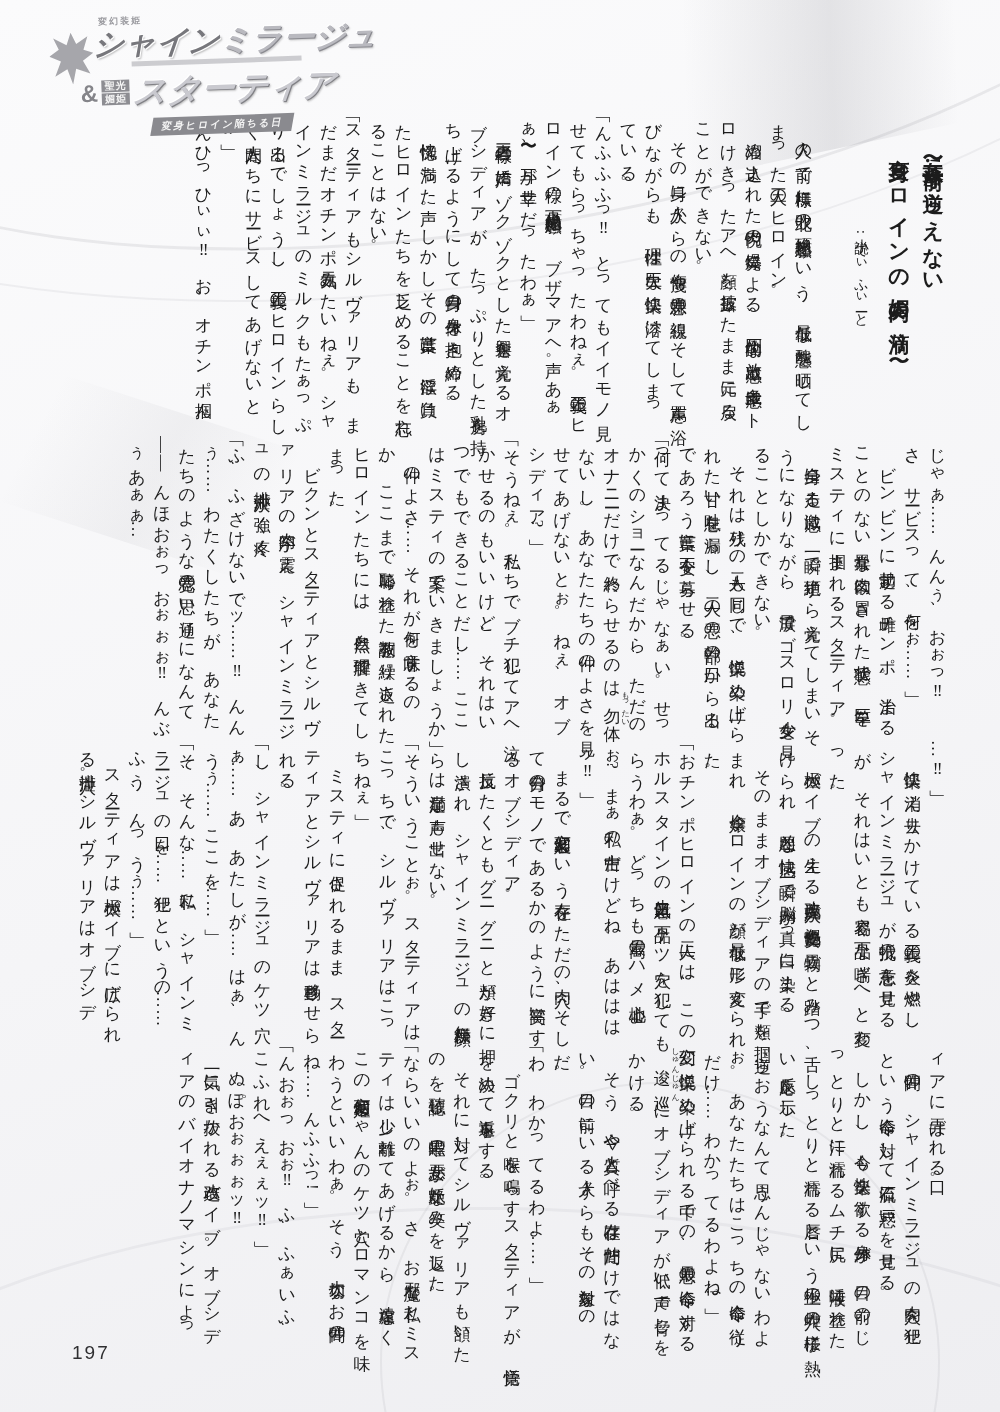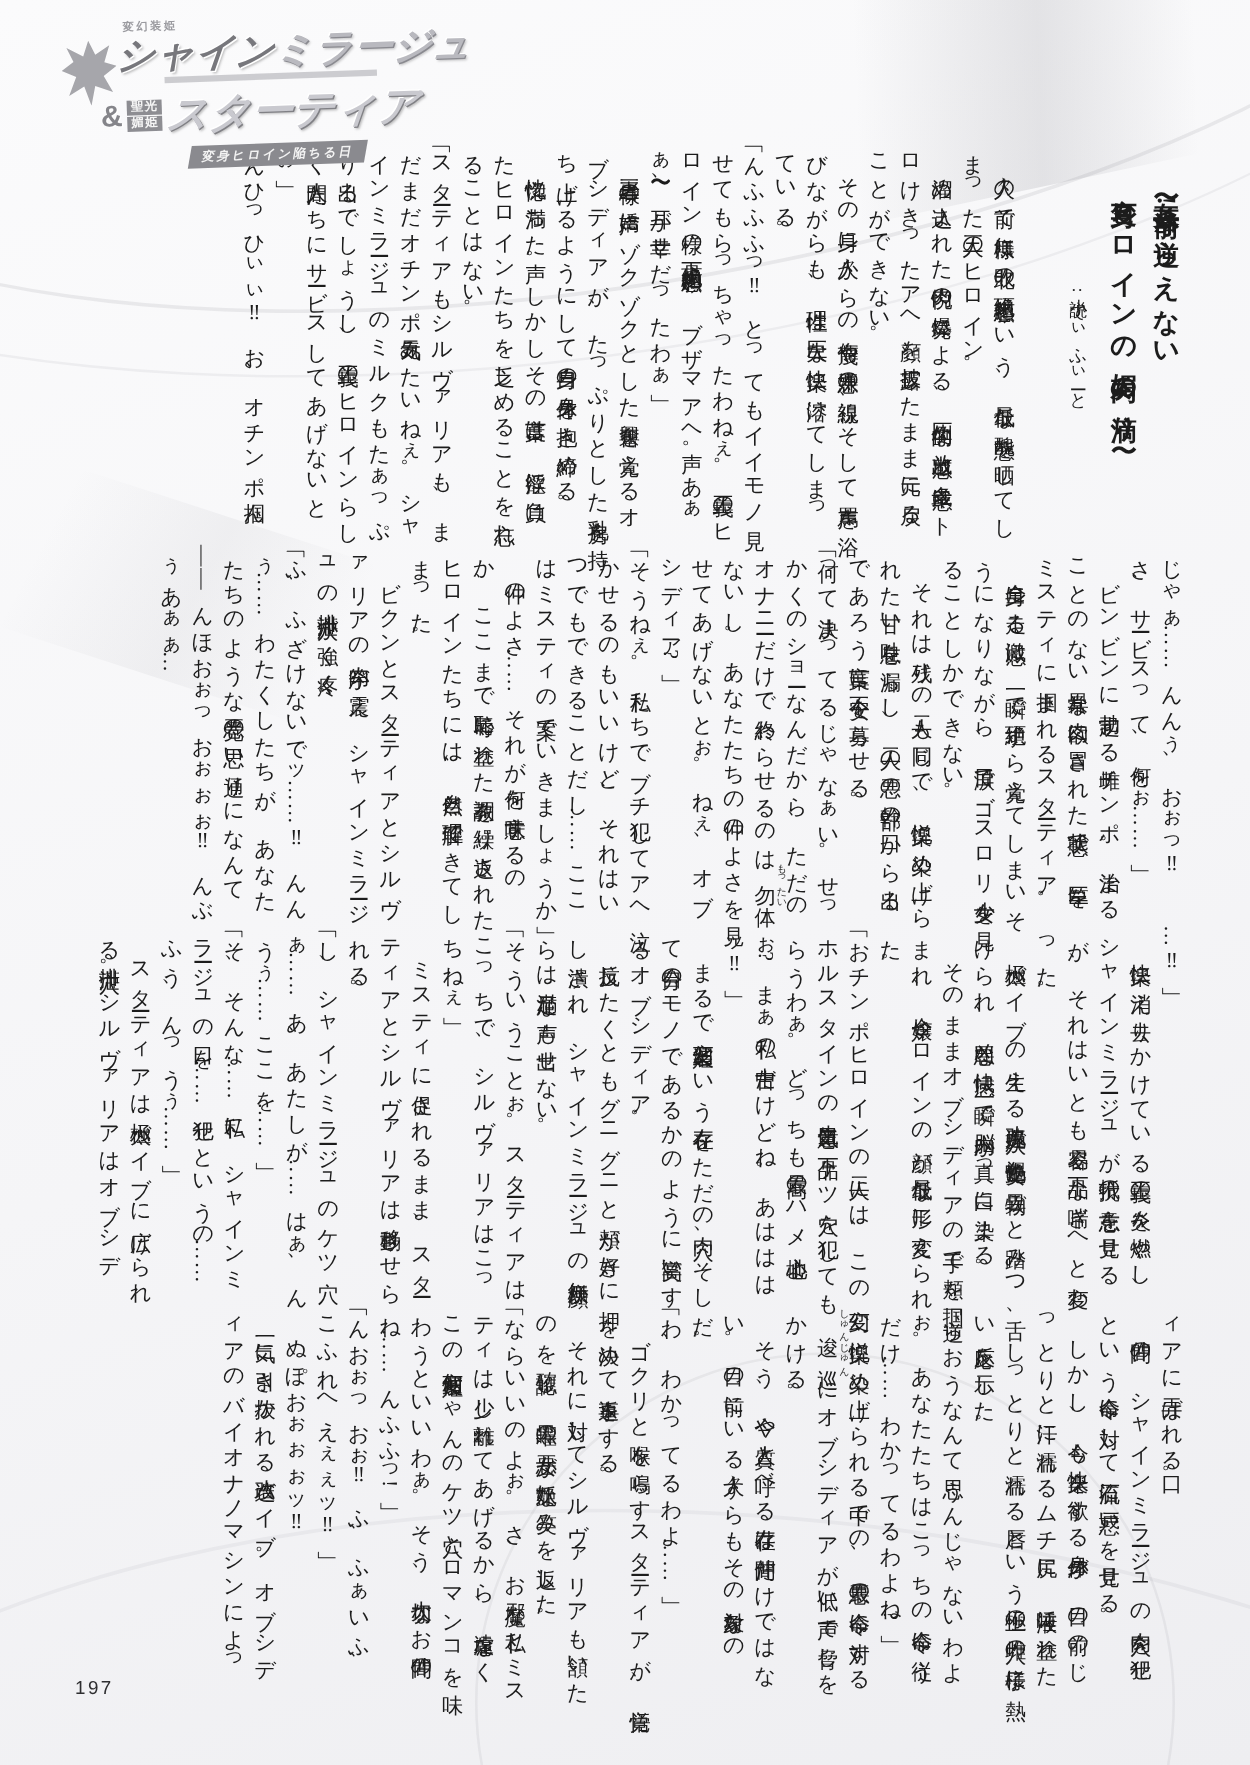--- a/index.html
+++ b/index.html
@@ -79,23 +79,23 @@
     font-size:21px; font-weight:bold; letter-spacing:3px;
     line-height:34px; padding-top:30px;
   }
   .credit {
     font-size:14px; line-height:22px; letter-spacing:1px;
     padding-top:116px; margin-left:34px; margin-right:10px;
   }
   ruby rt { font-size:8px; letter-spacing:0; color:#2a2a2a; }
 
   .page-number {
-    position:absolute; left:60px; top:1342px; z-index:2;
+    position:absolute; left:72px; top:1342px; z-index:2;
     font-family:"Liberation Sans","DejaVu Sans",sans-serif;
-    font-size:15px; letter-spacing:2px; color:#2e2e30;text-align:center;
+    font-size:19px; letter-spacing:2px; color:#2e2e30;text-align:center;
   }
 </style>
 </head>
 <body>
 
 <div class="page">
   <div class="swoosh sw1"></div>
   <div class="swoosh sw2"></div>
   <div class="swoosh sw3"></div>
   <div class="swoosh sw4"></div>

